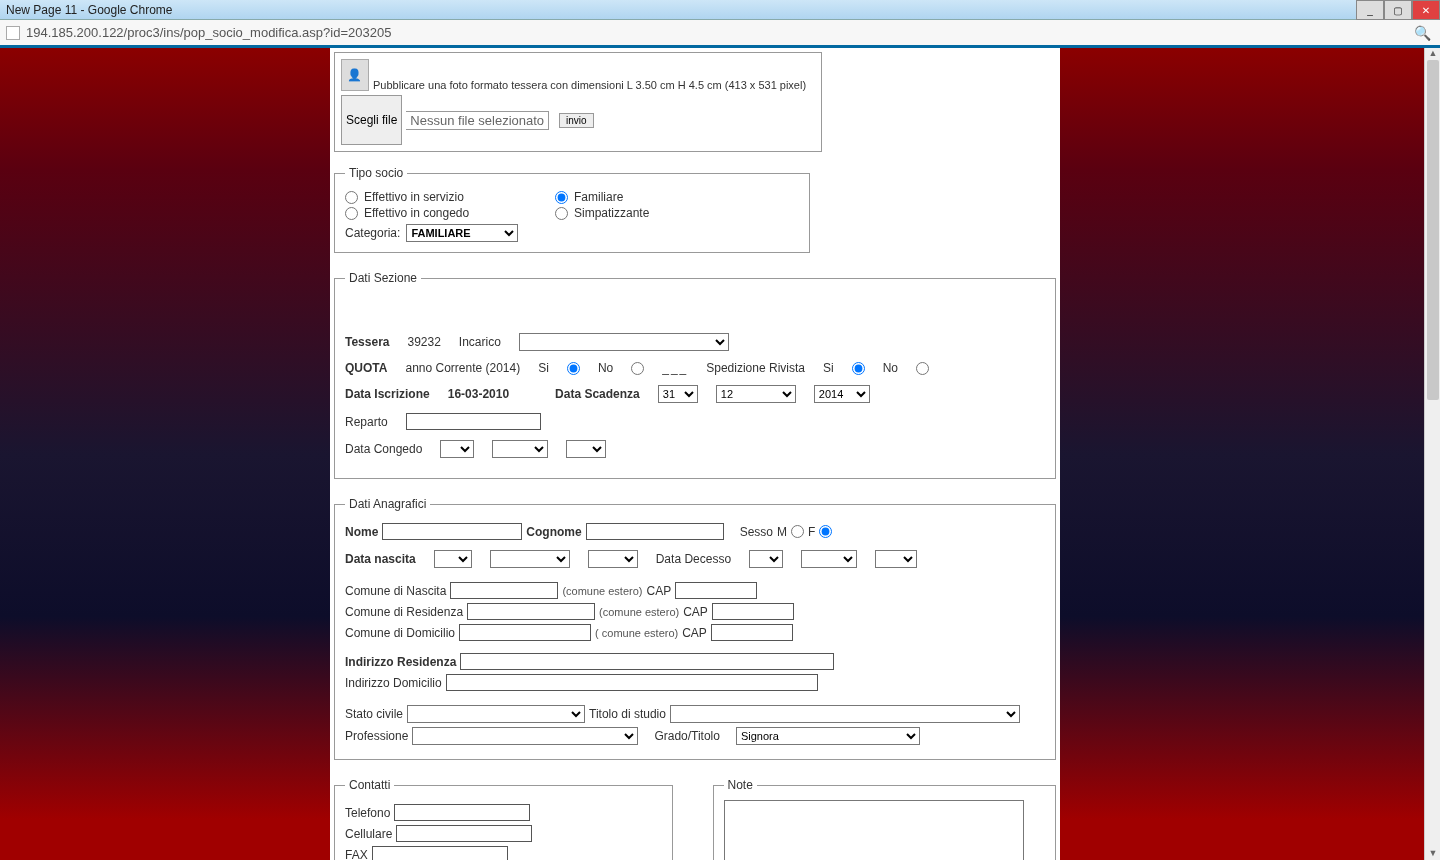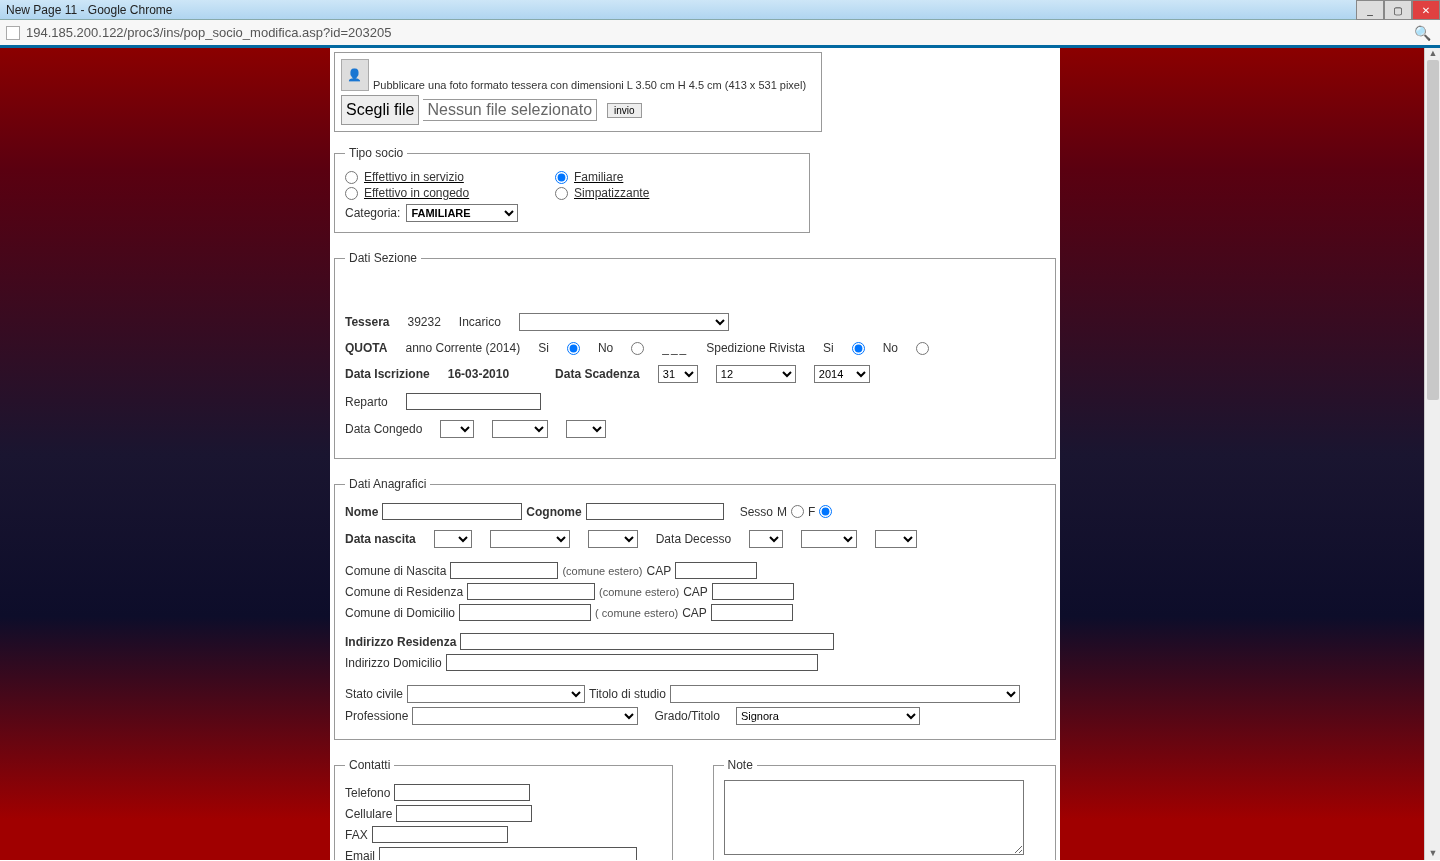--- a/index.html
+++ b/index.html
@@ -105,28 +105,28 @@
 .photo-hint { font-size: 11px; color: #333; }
 .file-row {
   display: flex;
   align-items: center;
   gap: 4px;
   margin-top: 4px;
 }
 .file-btn {
   border: 1px solid #999;
   background: #eee;
-  font-size: 16px;
-  padding: 5px 4px;
+  font-size: 12px;
+  padding: 17px 4px;
   cursor: pointer;
 }
 .file-label {
   border: 1px solid #999;
   border-left: none;
-  font-size: 16px;
+  font-size: 13px;
   padding: 1px 4px;
   color: #666;
   min-width: 120px;
 }
 .invio-btn {
   border: 1px solid #999;
   background: #eee;
   font-size: 10px;
   padding: 1px 6px;
   cursor: pointer;
@@ -137,21 +137,20 @@
   padding: 8px 10px 10px 10px;
   margin-bottom: 18px;
 }
 legend {
   font-size: 12px;
   padding: 0 4px;
   color: #333;
 }
 .tipo-grid {
   display: flex;
-  text-decoration: underline;
 }
 .tipo-col { width: 210px; }
 .tipo-row { display: flex; align-items: center; gap: 6px; margin: 2px 0; }
 .cat-row { display: flex; align-items: center; gap: 6px; margin-top: 2px; }
 select {
   font-size: 11px;
   border: 1px solid #777;
   background: #fff;
   height: 18px;
 }

